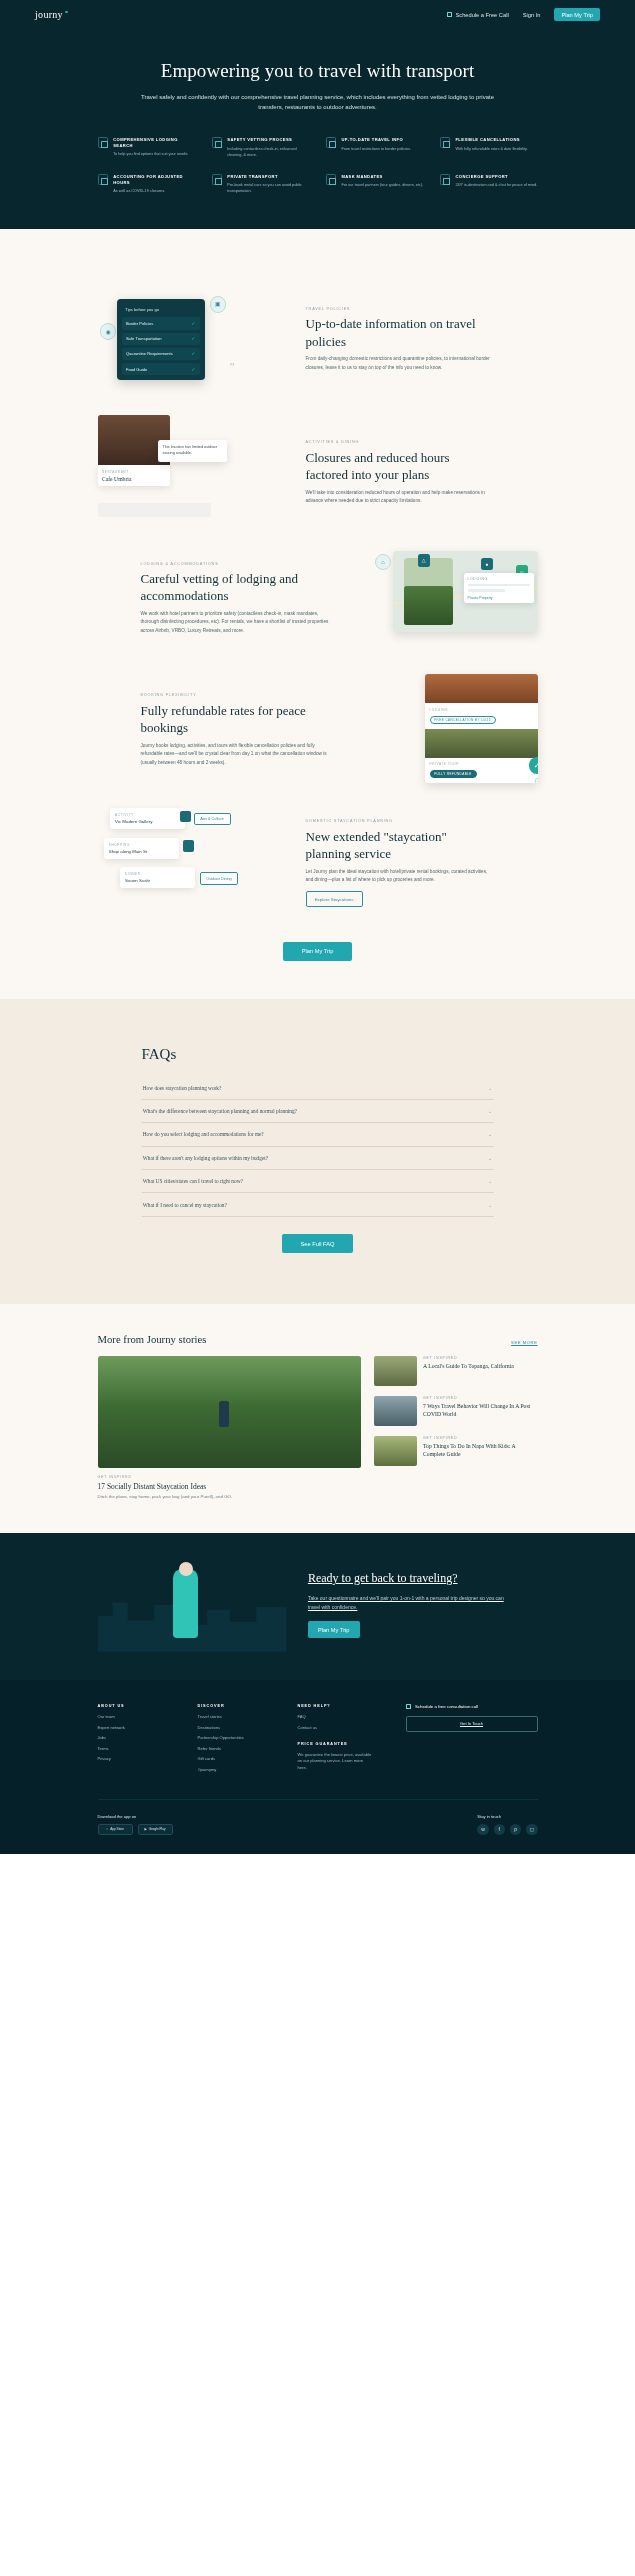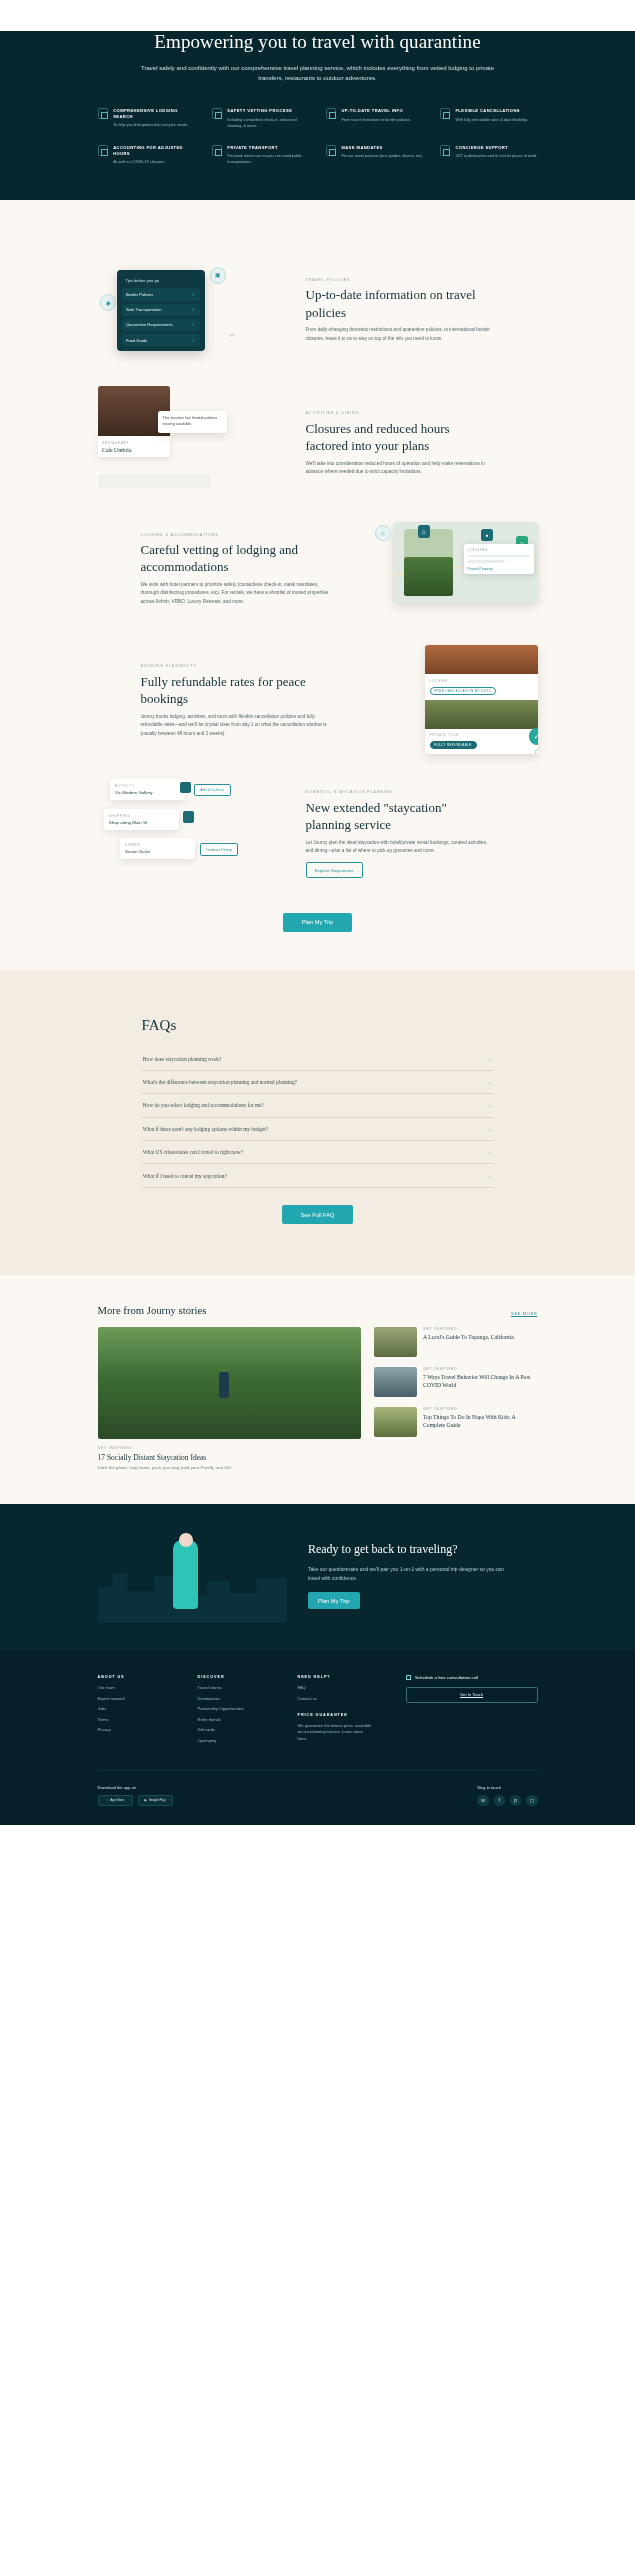--- a/index.html
+++ b/index.html
@@ -270,21 +270,21 @@
   .story-k { font-size:3.5px; letter-spacing:0.8px; color:#8b9ea3; text-transform:uppercase; margin:6.3px 0 3.1px;}
   .feature-story h3 { font-family:"Liberation Serif",serif; font-size:7.5px; font-weight:normal;}
   .feature-story p { font-size:4.4px; color:#6c8085; margin-top:3.1px;}
   .side-list { width:164px; display:flex; flex-direction:column; gap:10px;}
   .side-item { display:flex; gap:6.3px; align-items:flex-start;}
   .side-thumb { width:43px; height:30px; border-radius:1.9px; flex:0 0 43px;}
   .side-item h4 { font-family:"Liberation Serif",serif; font-size:5.7px; font-weight:normal; line-height:1.35;}
 
   
   .cta { background:#07262e; color:#fff; padding:25px 0 28px; position:relative; }
-  .cta-inner { max-width:440px; margin:0 auto; display:flex; align-items:center; gap:21.4px;}
+  .cta-inner { max-width:440px; margin:0 auto; display:flex; align-items:center; gap:21.4px;text-decoration:underline;}
   .cta-art { width:189px; height:94px; position:relative;}
   .cta-art .skyline { position:absolute; left:0; bottom:0; width:189px; height:60px; background:#0b323c; clip-path: polygon(0 40%,8% 40%,8% 18%,16% 18%,16% 48%,30% 48%,30% 22%,42% 22%,42% 55%,58% 55%,58% 30%,70% 30%,70% 50%,84% 50%,84% 26%,100% 26%,100% 100%,0 100%); }
   .cta-art .person { position:absolute; left:75px; top:11.3px; width:25px; height:69px; background:#2ec4b6; border-radius:8.8px 8.8px 3.8px 3.8px;}
   .cta-art .head { position:absolute; left:81px; top:3.8px; width:14px; height:14px; border-radius:50%; background:#f0d8c8;}
   .cta-txt { width:208px;}
   .cta-txt h2 { font-family:"Liberation Serif",serif; font-size:12px; font-weight:normal; line-height:1.3;}
   .cta-txt p { font-size:5px; color:#b9d0d4; margin:7.5px 0 10px; line-height:1.7;}
 
   
   .footer { background:#052029; color:#9fb8bd; padding:24px 0 19px;}
@@ -309,22 +309,38 @@
     display:flex; align-items:center; justify-content:center; font-size:3.1px; color:#cfe3e6; gap:1.9px;
   }
   .lbl-sm { font-size:4.1px; color:#cfe3e6; }
   .social-row { display:flex; gap:5px; margin-top:5px;}
   .soc { width:11.3px; height:11.3px; border-radius:50%; background:#0f3c47; display:flex; align-items:center; justify-content:center; font-size:5px; color:#cfe3e6;}
 </style>
 </head>
 <body>
 
 <section class="hero">
-
-  <h1 class="hero-title">Empowering you to travel with quarantine</h1>
+  <div class="topbar">
+    <div class="logo">
+      <span>journy</span>
+      <span class="dot"></span>
+    </div>
+    <div class="topnav">
+      <span class="navlink">
+        <span class="cal-ic"></span>
+        <span>Schedule a Free Call</span>
+      </span>
+      <span class="navlink">
+        <span>Sign In</span>
+      </span>
+      <button class="btn-teal">Plan My Trip</button>
+    </div>
+  </div>
+
+  <h1 class="hero-title">Empowering you to travel with transport</h1>
   <p class="hero-sub">Travel safely and confidently with our comprehensive travel planning service, which includes everything from vetted lodging to private transfers, restaurants to outdoor adventures.</p>
 
   <div class="feature-grid">
     <div class="feat">
       <span class="sq"></span>
       <div>
           <h4>Comprehensive lodging search</h4>
       <p>To help you find options that suit your needs.</p>
         </div>
     </div>

